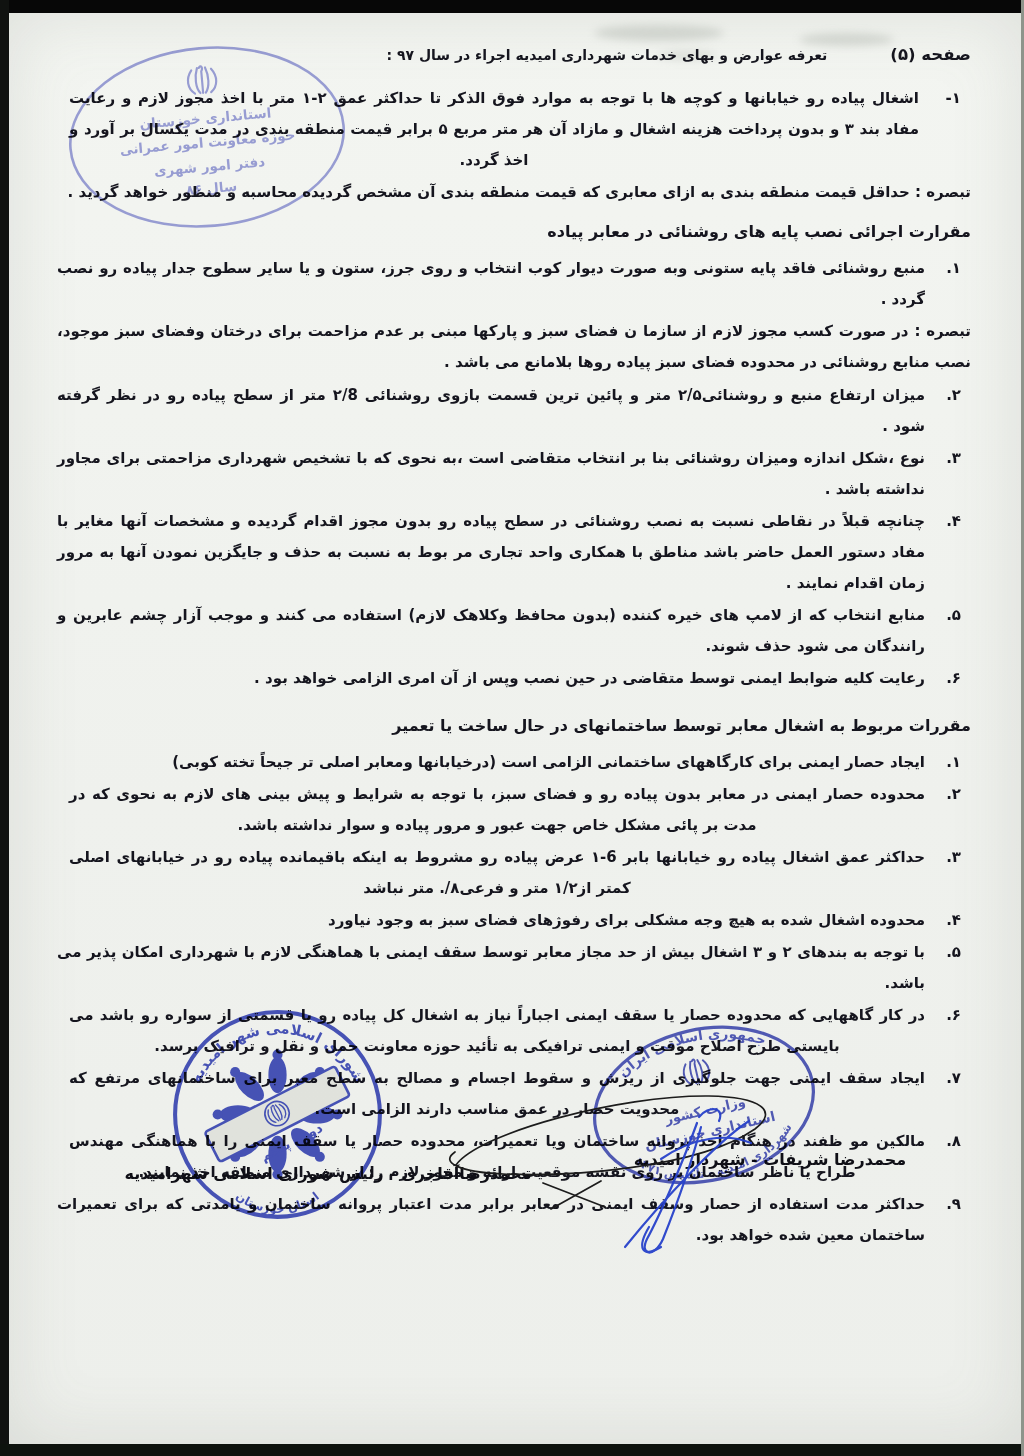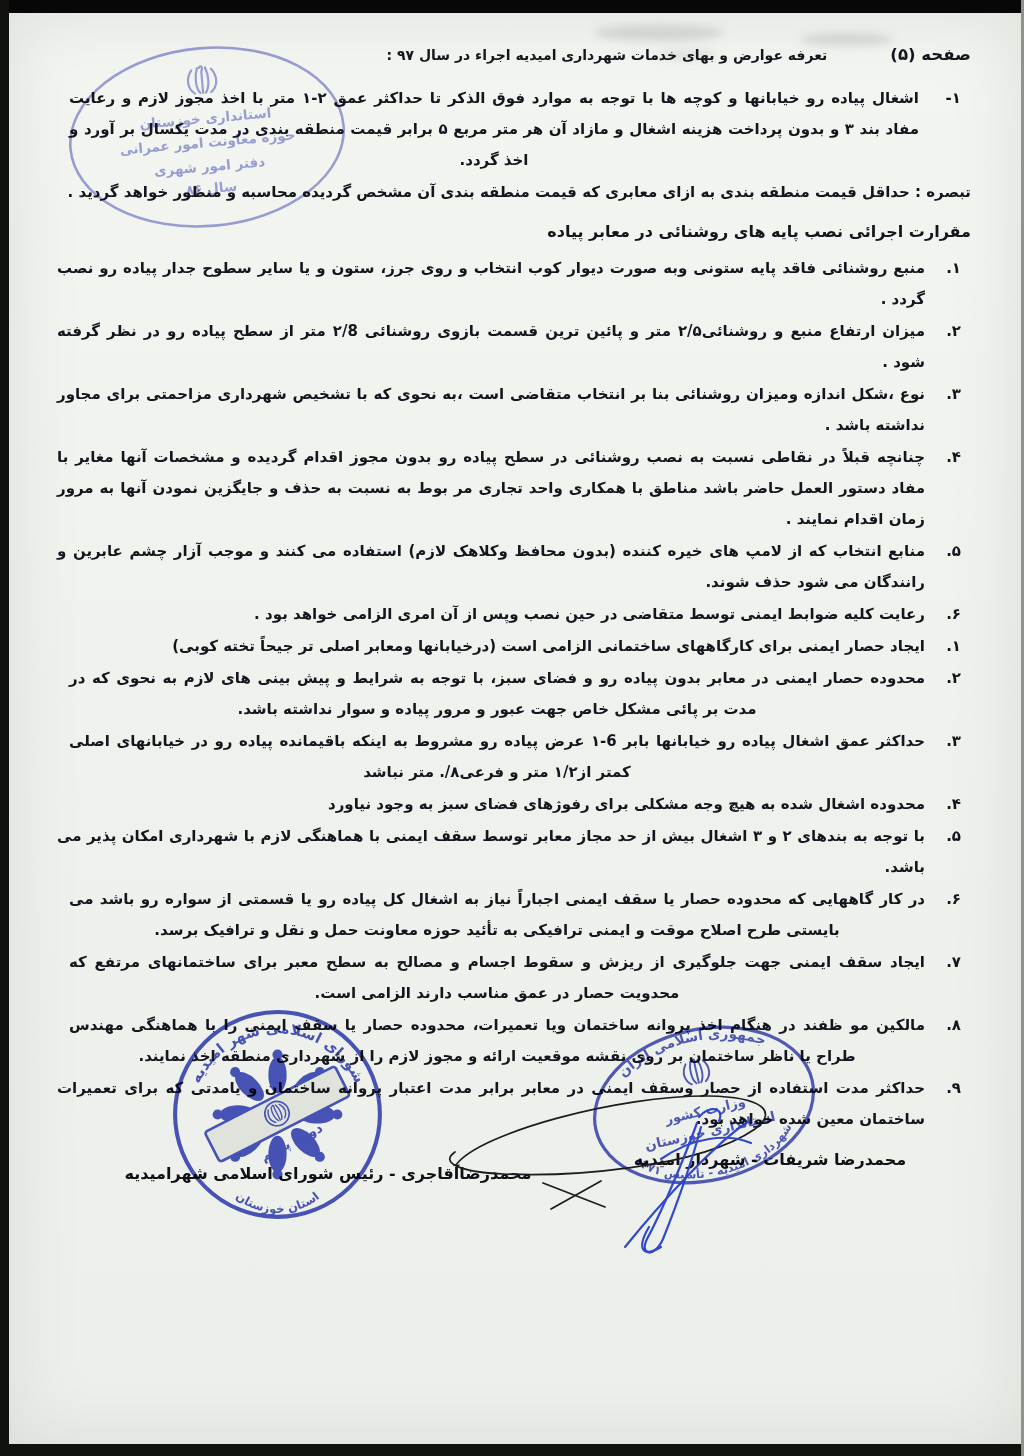--- a/index.html
+++ b/index.html
@@ -71,20 +71,21 @@
         <span class="txt wc">اشغال پیاده رو خیابانها و کوچه ها با توجه به موارد فوق الذکر تا حداکثر عمق ۲-۱ متر با اخذ مجوز لازم و رعایت مفاد بند ۳ و بدون پرداخت هزینه اشغال و مازاد آن هر متر مربع ۵ برابر قیمت منطقه بندی در مدت یکسال بر آورد و اخذ گردد.</span>
       </div>
       <p class="note">تبصره : حداقل قیمت منطقه بندی به ازای معابری که قیمت منطقه بندی آن مشخص گردیده محاسبه و منظور خواهد گردید .</p>
 
       <h2>مقرارت اجرائی نصب پایه های روشنائی در معابر پیاده</h2>
 
       <div class="item">
         <span class="num">۱.</span>
         <span class="txt">منبع روشنائی فاقد پایه ستونی وبه صورت دیوار کوب انتخاب و روی جرز، ستون و یا سایر سطوح جدار پیاده رو نصب گردد .</span>
       </div>
+      <p class="note">تبصره : در صورت کسب مجوز لازم از سازما ن فضای سبز و پارکها مبنی بر عدم مزاحمت برای درختان وفضای سبز موجود، نصب منابع روشنائی در محدوده فضای سبز پیاده روها بلامانع می باشد .</p>
       <div class="item">
         <span class="num">۲.</span>
         <span class="txt">میزان ارتفاع منبع و روشنائی۲/۵ متر و پائین ترین قسمت بازوی روشنائی ۲/8 متر از سطح پیاده رو در نظر گرفته شود .</span>
       </div>
       <div class="item">
         <span class="num">۳.</span>
         <span class="txt">نوع ،شکل اندازه ومیزان روشنائی بنا بر انتخاب متقاضی است ،به نحوی که با تشخیص شهرداری مزاحمتی برای مجاور نداشته باشد .</span>
       </div>
       <div class="item">
         <span class="num">۴.</span>
@@ -92,20 +93,21 @@
       </div>
       <div class="item">
         <span class="num">۵.</span>
         <span class="txt">منابع انتخاب که از لامپ های خیره کننده (بدون محافظ وکلاهک لازم) استفاده می کنند و موجب آزار چشم عابرین و رانندگان می شود حذف شوند.</span>
       </div>
       <div class="item">
         <span class="num">۶.</span>
         <span class="txt">رعایت کلیه ضوابط ایمنی توسط متقاضی در حین نصب وپس از آن امری الزامی خواهد بود .</span>
       </div>
 
+      <h2 class="second">مقررات مربوط به اشغال معابر توسط ساختمانهای در حال ساخت یا تعمیر</h2>
 
       <div class="item">
         <span class="num">۱.</span>
         <span class="txt">ایجاد حصار ایمنی برای کارگاههای ساختمانی الزامی است (درخیابانها ومعابر اصلی تر جیحاً تخته کوبی)</span>
       </div>
       <div class="item">
         <span class="num">۲.</span>
         <span class="txt wc">محدوده حصار ایمنی در معابر بدون پیاده رو و فضای سبز، با توجه به شرایط و پیش بینی های لازم به نحوی که در مدت بر پائی مشکل خاص جهت عبور و مرور پیاده و سوار نداشته باشد.</span>
       </div>
       <div class="item">

